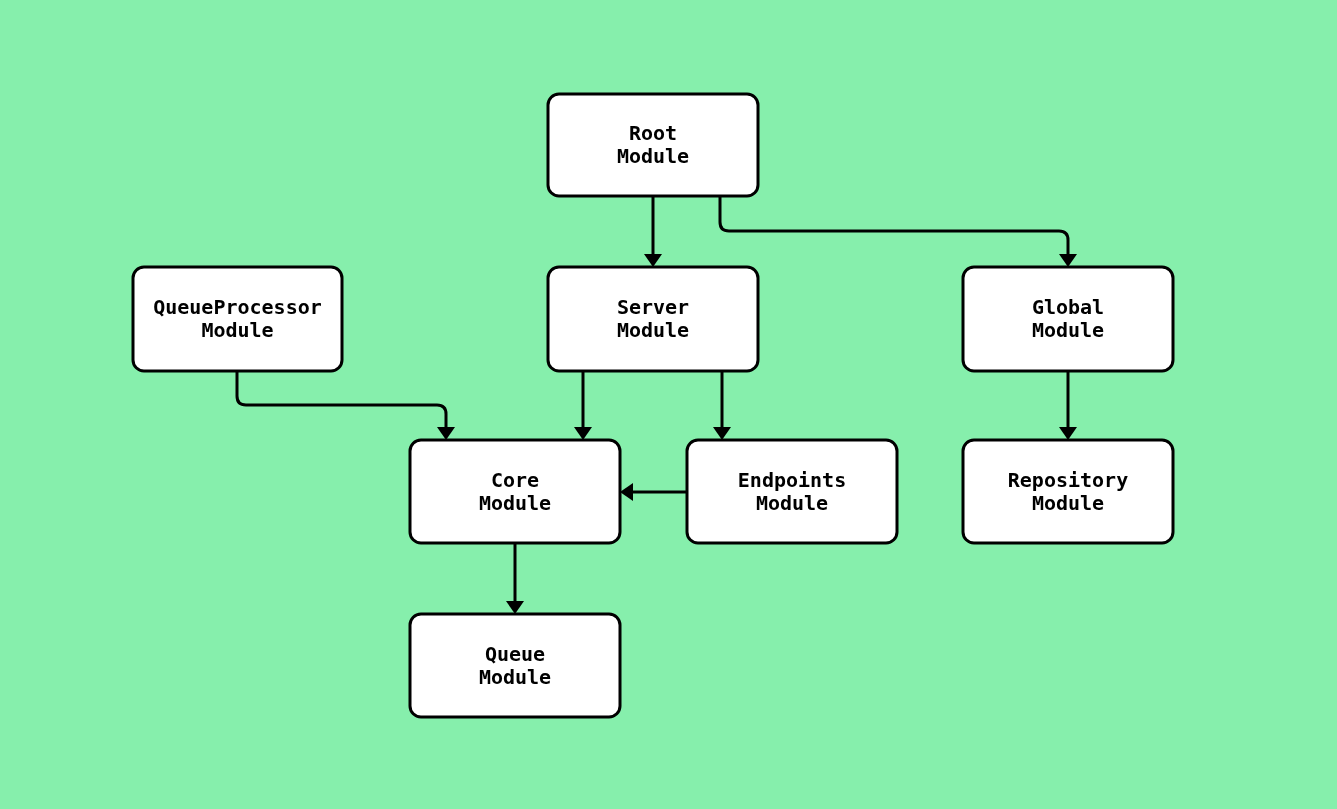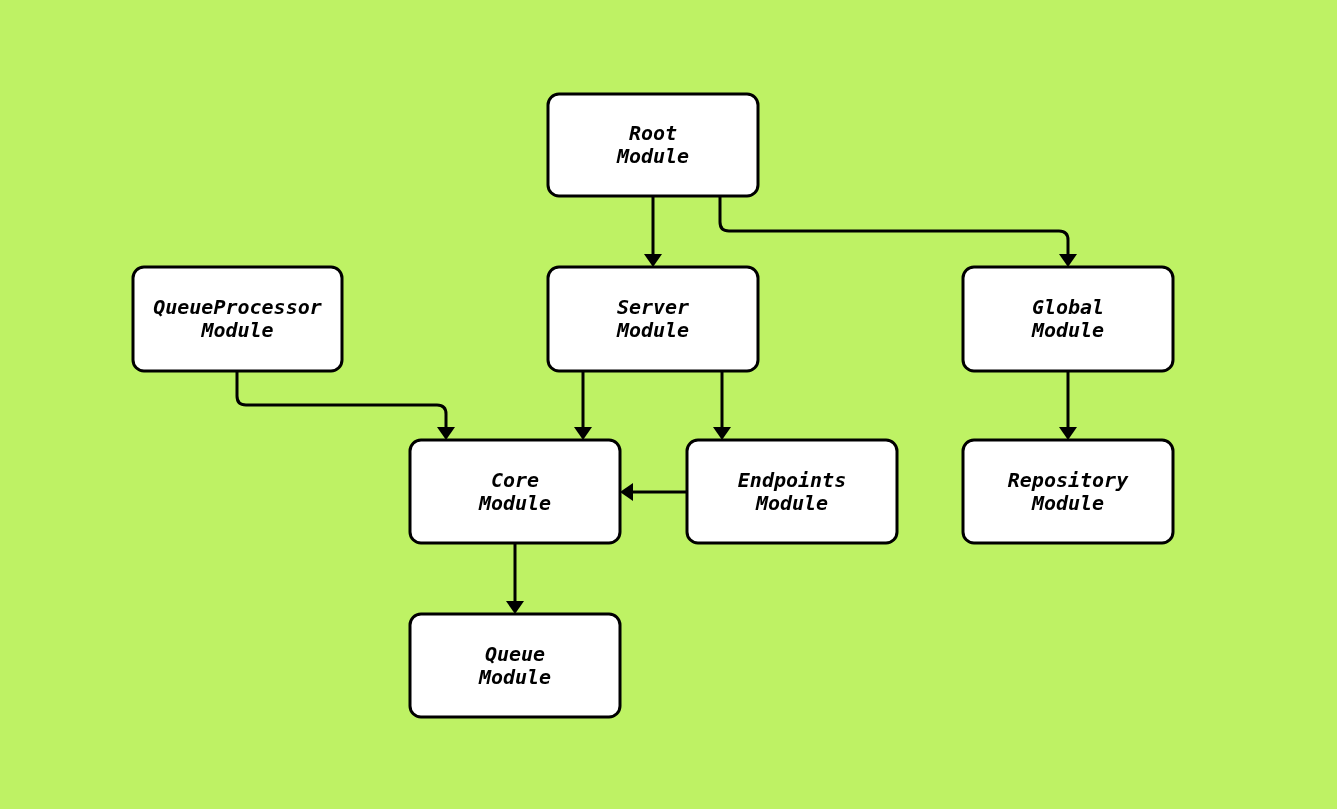--- a/index.html
+++ b/index.html
@@ -11,22 +11,21 @@
   body {
     width: 1337px;
     height: 809px;
     overflow: hidden;
     font-family: "DejaVu Sans Mono", "Liberation Mono", monospace;
   }
   #diagram-root {
     position: relative;
     width: 1337px;
     height: 809px;
-    background: #bef264;
-    font-style: italic;
+    background: #86efac;
   }
   svg#diagram-svg {
     position: absolute;
     top: 0;
     left: 0;
     width: 1337px;
     height: 809px;
     display: block;
   }
   .node-box {

